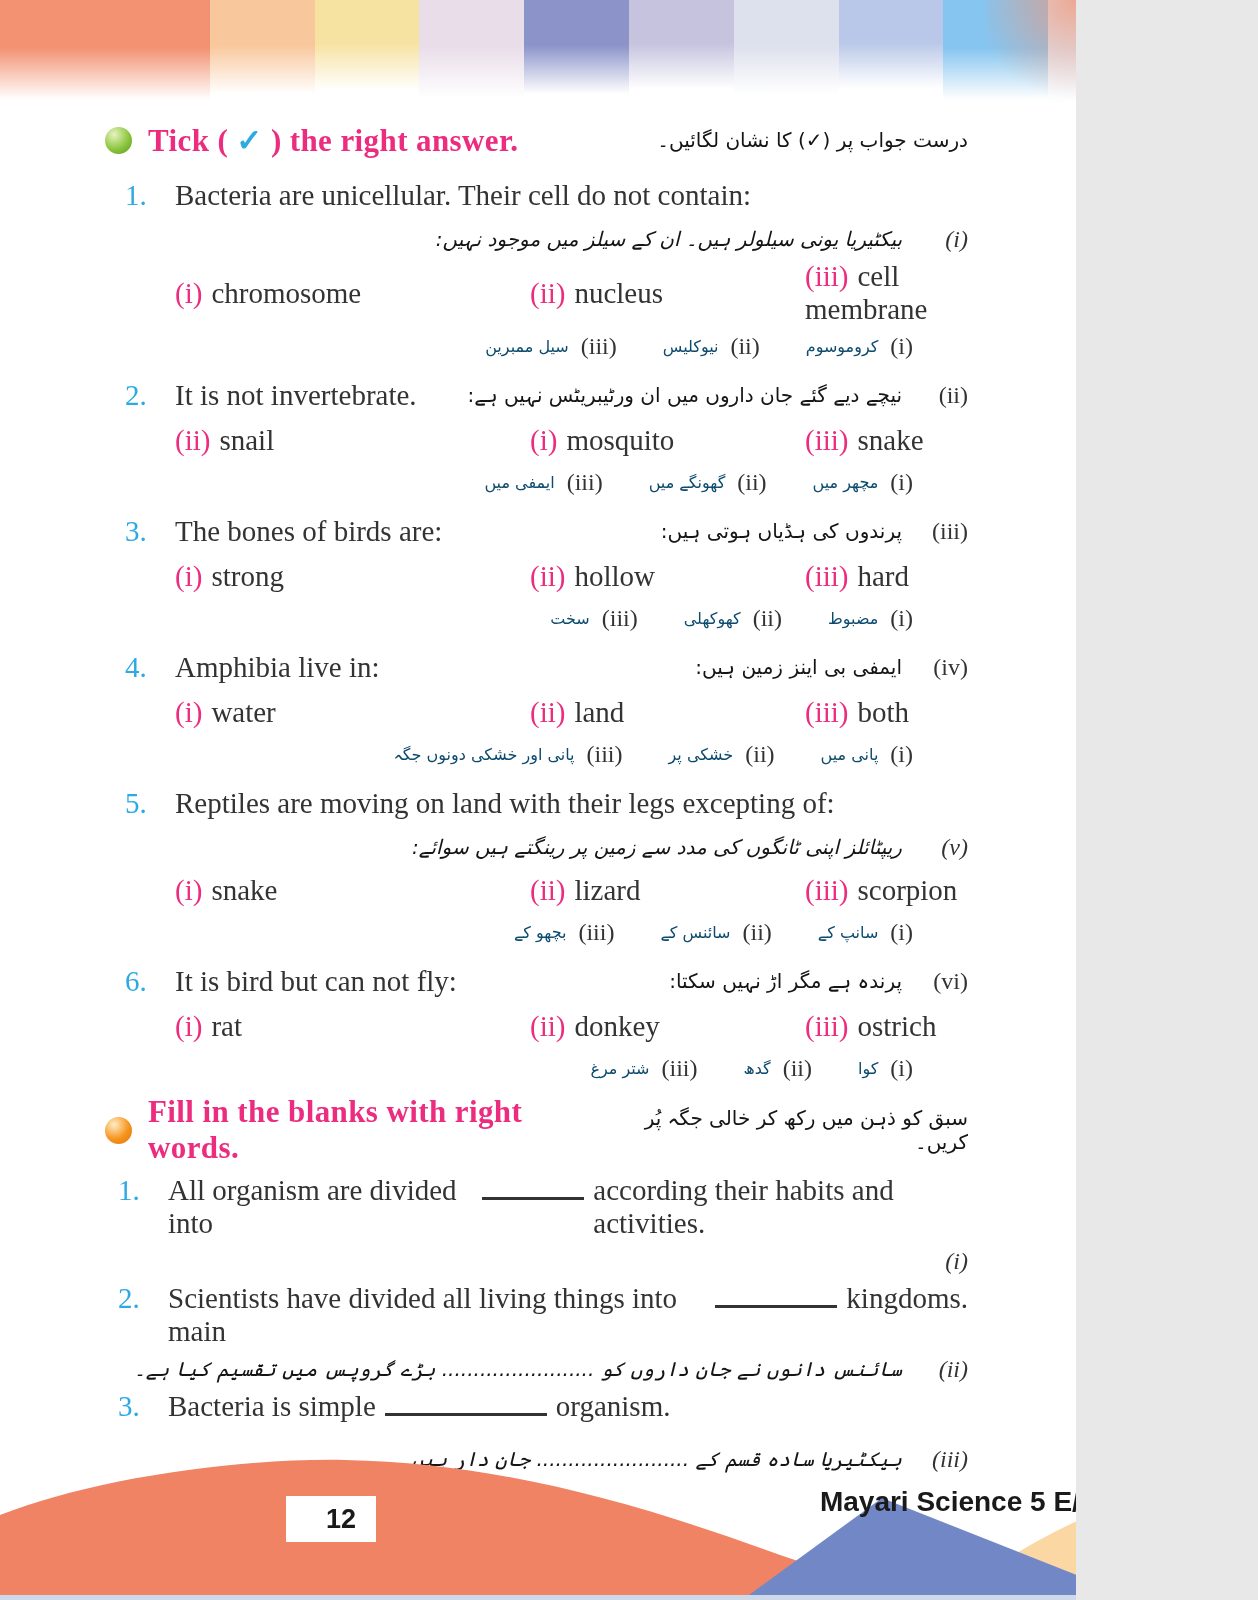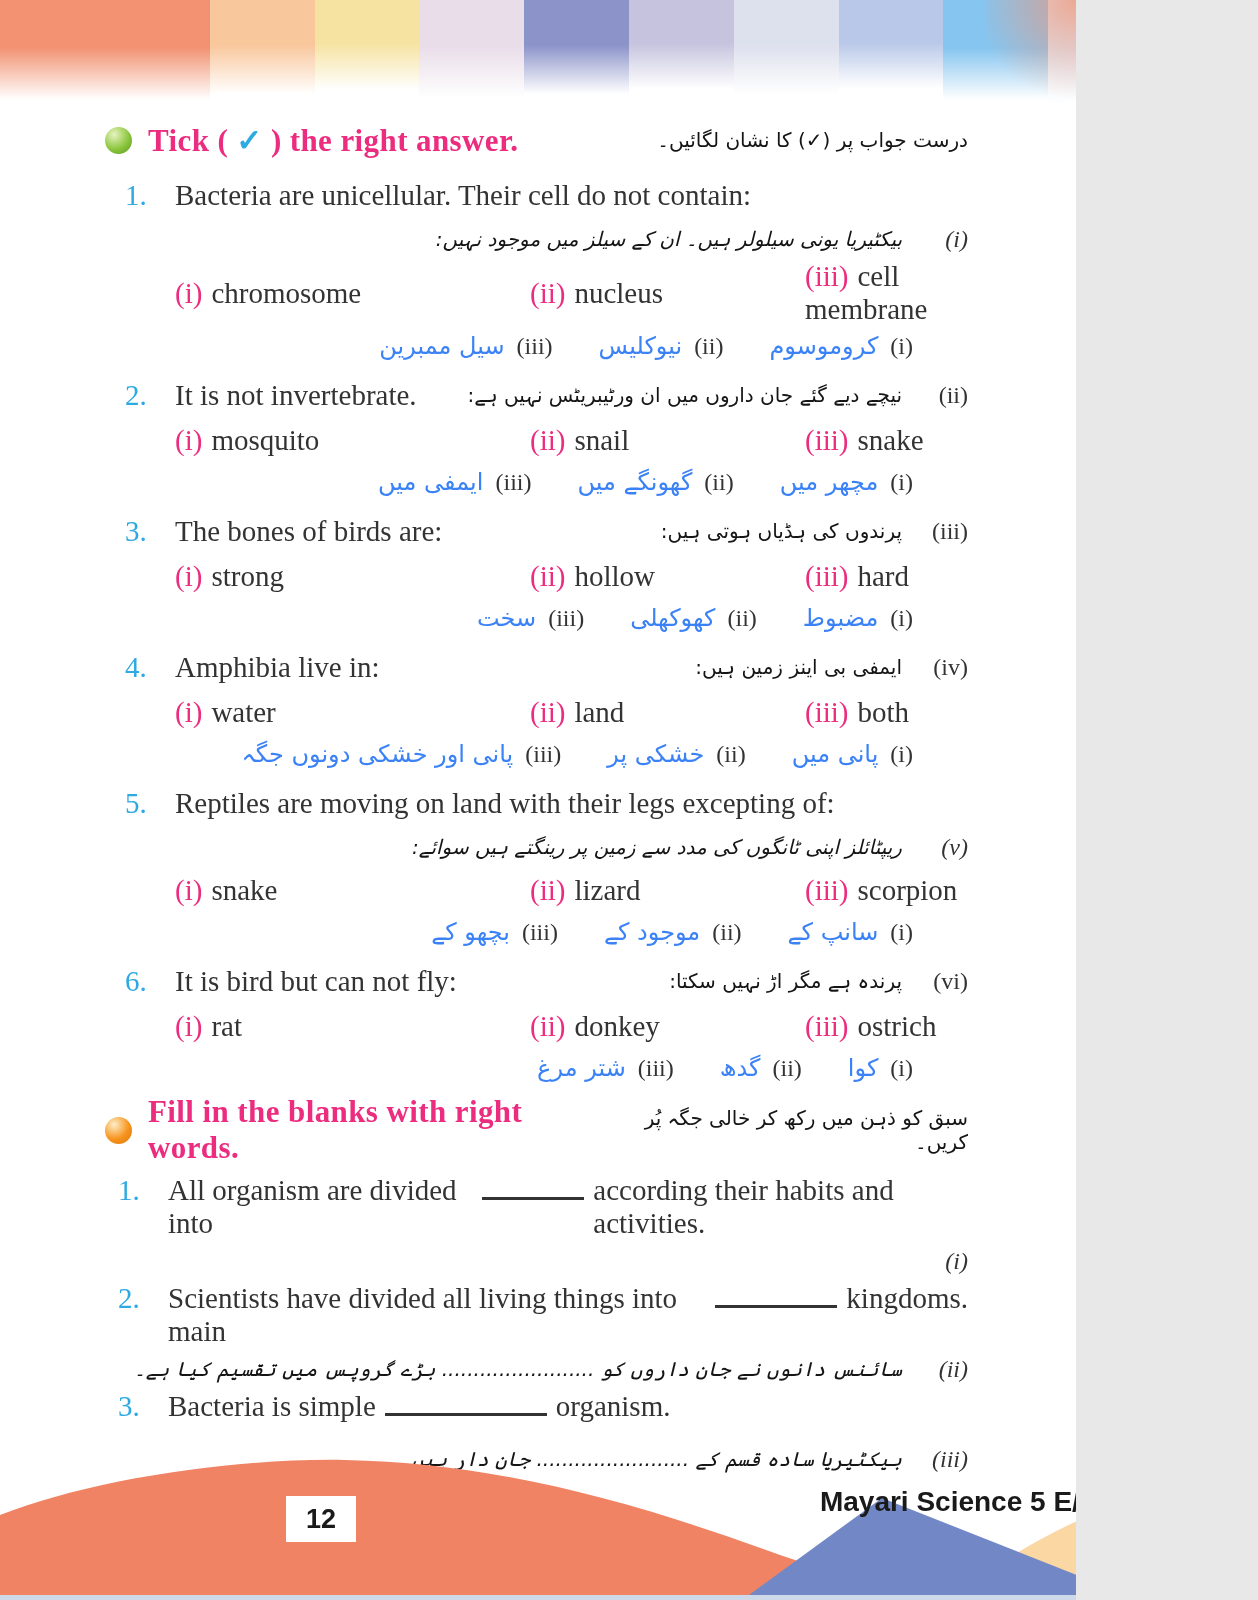--- a/index.html
+++ b/index.html
@@ -34,30 +34,30 @@
   .q-en,.f-en{font-size:29px;color:#333;}
   .q-ur{font-family:"DejaVu Sans",sans-serif;font-size:20px;color:#151515;margin-left:auto;}
   .q-mark{font-size:24px;color:#333;margin-left:20px;flex:none;min-width:46px;text-align:right;}
   .q-urline{display:flex;justify-content:flex-end;align-items:center;margin-left:25px;min-height:42px;font-style:italic;}
   .opts{display:grid;grid-template-columns:355px 275px auto;margin-left:75px;min-height:44px;align-items:center;}
   .opt{font-size:29px;color:#333;}
   .opt .m{color:#ec2c7f;margin-right:9px;}
   .uopts{display:flex;flex-direction:row-reverse;gap:46px;padding-right:55px;min-height:40px;
          align-items:center;margin-bottom:6px;}
   .uopt{display:flex;align-items:center;gap:12px;}
-  .uopt .ut{font-family:"DejaVu Sans",sans-serif;font-size:24px;color:#3b82f6;}
+  .uopt .ut{font-family:"DejaVu Sans",sans-serif;font-size:16px;color:#0c4a6e;}
   .uopt .um{font-size:24px;color:#333;}
   .f-line{display:flex;align-items:baseline;margin-left:18px;min-height:48px;}
   .blank{display:inline-block;border-bottom:3px solid #333;height:6px;margin:0 9px;}
   .b1{width:115px}.b2{width:130px}.b3{width:162px}
   
   .footer-art{position:absolute;left:0;bottom:0;width:1258px;height:148px;}
   .pagebox{position:absolute;left:286px;top:1496px;width:70px;height:46px;background:#fff;
            display:flex;align-items:center;justify-content:center;
-           font-family:"Liberation Sans",sans-serif;font-weight:bold;font-size:27px;color:#1a1a1a;}
+           font-family:"Liberation Sans",sans-serif;font-weight:bold;font-size:27px;color:#1a1a1a;padding-left:20px;}
   .booktitle{position:absolute;left:760px;top:1486px;width:400px;text-align:center;
            font-family:"Liberation Sans",sans-serif;font-weight:bold;font-size:28px;color:#1a1a1a;}
 </style>
 </head>
 <body>
 
 <div class="page">
 
   <div class="banner">
       <div class="panel" style="background: linear-gradient(rgb(242, 146, 114) 0%, rgb(242, 146, 114) 45%, rgba(255, 255, 255, 0) 94%);"></div>
@@ -112,22 +112,22 @@
     </div>
 
     <div>
       <div class="q-line">
         <span class="q-num">2.</span>
         <span class="q-en">It is not invertebrate.</span>
         <span class="q-ur" dir="rtl">نیچے دیے گئے جان داروں میں ان ورٹیبریٹس نہیں ہے:</span>
         <span class="q-mark">(ii)</span>
       </div>
       <div class="opts">
+        <span class="opt"><span class="m">(ii)</span><span>snail</span></span>
         <span class="opt"><span class="m">(i)</span><span>mosquito</span></span>
-        <span class="opt"><span class="m">(ii)</span><span>snail</span></span>
         <span class="opt"><span class="m">(iii)</span><span>snake</span></span>
       </div>
       <div class="uopts">
         <span class="uopt">
             <span class="ut" dir="rtl">مچھر میں</span>
             <span class="um">(i)</span>
           </span>
         <span class="uopt">
             <span class="ut" dir="rtl">گھونگے میں</span>
             <span class="um">(ii)</span>
@@ -208,21 +208,21 @@
         <span class="opt"><span class="m">(i)</span><span>snake</span></span>
         <span class="opt"><span class="m">(ii)</span><span>lizard</span></span>
         <span class="opt"><span class="m">(iii)</span><span>scorpion</span></span>
       </div>
       <div class="uopts">
         <span class="uopt">
             <span class="ut" dir="rtl">سانپ کے</span>
             <span class="um">(i)</span>
           </span>
         <span class="uopt">
-            <span class="ut" dir="rtl">موجود کے</span>
+            <span class="ut" dir="rtl">سائنس کے</span>
             <span class="um">(ii)</span>
           </span>
         <span class="uopt">
             <span class="ut" dir="rtl">بچھو کے</span>
             <span class="um">(iii)</span>
           </span>
       </div>
     </div>
 
     <div>

